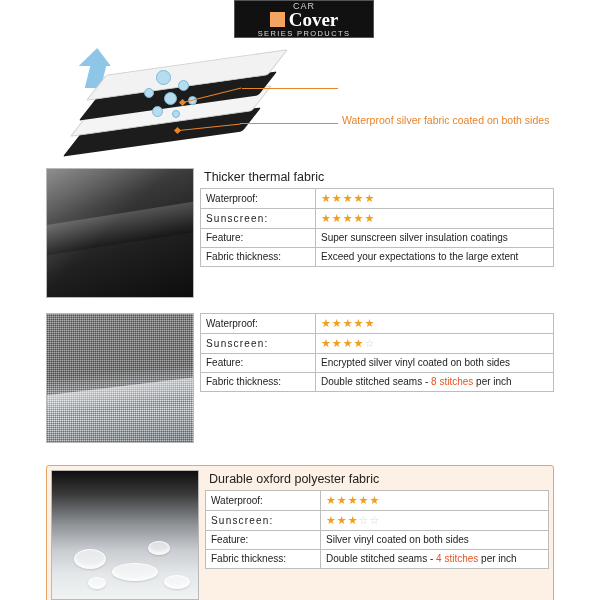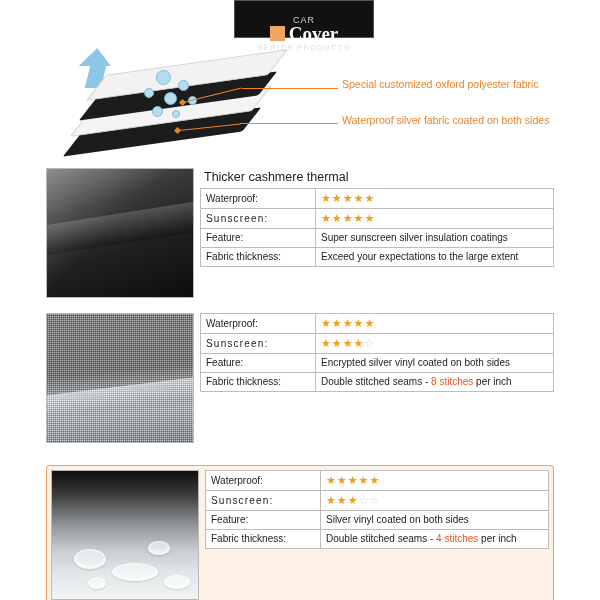--- a/index.html
+++ b/index.html
@@ -26,21 +26,21 @@
     background: #111;
     border: 1px solid #555;
     box-sizing: border-box;
     text-align: center;
     color: #fff;
   }
   .banner .brand {
     font-size: 9px;
     letter-spacing: 1px;
     color: #cfcfcf;
-    margin-top: 15px;
+    margin-top: 1px;
     line-height: 9px;
   }
   .banner .title-row {
     display: flex;
     align-items: center;
     justify-content: center;
     gap: 4px;
     margin-top: -1px;
   }
   .banner .sq {
@@ -289,33 +289,32 @@
     <div class="drop" style="left:84px;top:40px;width:8px;height:8px;"></div>
     <div class="drop" style="left:104px;top:44px;width:11px;height:11px;"></div>
     <div class="drop" style="left:128px;top:48px;width:7px;height:7px;"></div>
     <div class="drop" style="left:92px;top:58px;width:9px;height:9px;"></div>
     <div class="drop" style="left:112px;top:62px;width:6px;height:6px;"></div>
   </div>
 
   <div class="dot" style="left:180px;top:60px;"></div>
   <div class="callout-line" style="left:183px;top:62px;width:60px;transform:rotate(-14deg);transform-origin:left center;"></div>
   <div class="callout-line" style="left:242px;top:48px;width:96px;"></div>
-  <div class="callout-txt" style="left:342px;top:38px;width:200px;">Special customized  oxford polyester fabric</div>
 
   <div class="dot" style="left:175px;top:88px;"></div>
   <div class="callout-line" style="left:179px;top:90px;width:62px;transform:rotate(-6deg);transform-origin:left center;"></div>
   <div class="callout-line" style="left:240px;top:83px;width:98px;"></div>
   <div class="callout-txt" style="left:342px;top:74px;width:210px;">Waterproof silver fabric coated on both sides</div>
 </div>
 
 <div class="section sec1">
   <div class="sec-inner">
     <div class="photo cashmere"></div>
     <div class="right-col">
-      <div class="sec-title">Thicker cashmere thermal</div>
+      <div class="sec-title">Thicker thermal fabric</div>
       <table class="spec">
         <tbody>
             <tr class="row-h">
           <td class="lbl">Waterproof:</td>
           <td><span class="stars">★★★★★</span></td>
         </tr>
         <tr class="row-h">
           <td class="lbl spaced">Sunscreen:</td>
           <td><span class="stars">★★★★★</span></td>
         </tr>
@@ -364,20 +363,21 @@
 <div class="section sec3">
   <div class="sec-inner">
     <div class="photo durable">
       <div class="wd" style="left:22px;top:78px;width:30px;height:18px;"></div>
       <div class="wd" style="left:60px;top:92px;width:44px;height:16px;"></div>
       <div class="wd" style="left:96px;top:70px;width:20px;height:12px;"></div>
       <div class="wd" style="left:36px;top:106px;width:16px;height:10px;"></div>
       <div class="wd" style="left:112px;top:104px;width:24px;height:12px;"></div>
     </div>
     <div class="right-col">
+      <div class="sec-title">Durable oxford polyester fabric</div>
       <table class="spec">
         <tbody>
             <tr class="row-h">
           <td class="lbl">Waterproof:</td>
           <td><span class="stars">★★★★★</span></td>
         </tr>
         <tr class="row-h">
           <td class="lbl spaced">Sunscreen:</td>
           <td><span class="stars">★★★<span class="off">☆☆</span></span></td>
         </tr>

